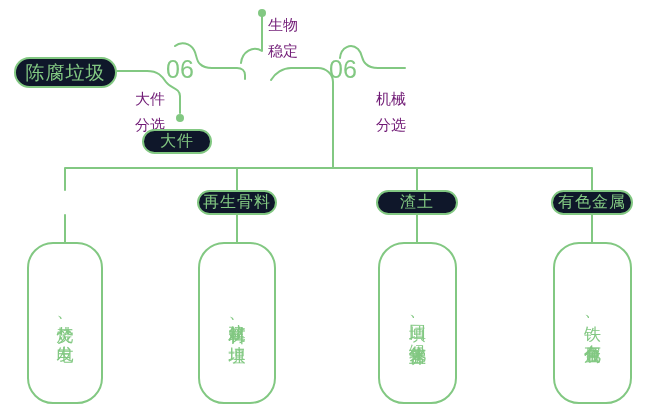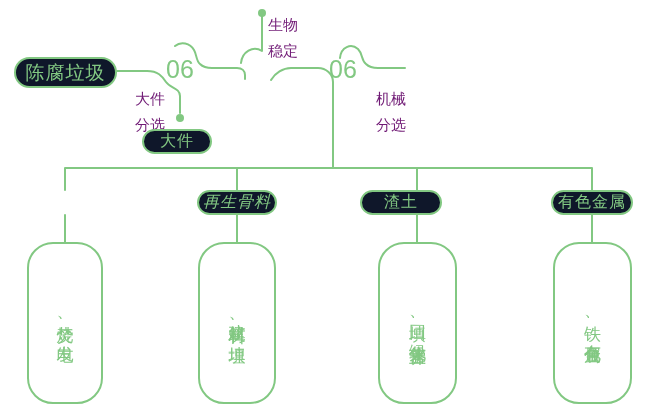--- a/index.html
+++ b/index.html
@@ -37,22 +37,22 @@
     left: 14px; top: 57px; width: 103px; height: 31px;
     font-size: 19px;
   }
   .pill.small {
     height: 25px;
     border-radius: 13px;
     font-size: 16px;
   }
   .pill.bulky   { left: 142px; top: 129px; width: 70px; }
   .pill.cat1    { left: 27px;  top: 190px; width: 76px; }
-  .pill.cat2    { left: 197px; top: 190px; width: 80px; font-style: italic; }
-  .pill.cat3    { left: 360px; top: 190px; width: 82px; align-items: flex-end; }
+  .pill.cat2    { left: 197px; top: 190px; width: 80px; }
+  .pill.cat3    { left: 376px; top: 190px; width: 82px; align-items: flex-end; }
   .pill.cat4    { left: 551px; top: 190px; width: 82px; }
   .step-num {
     position: absolute;
     top: 55px;
     width: 40px;
     text-align: center;
     color: #82c882;
     font-size: 25px;
     font-weight: 400;
   }

